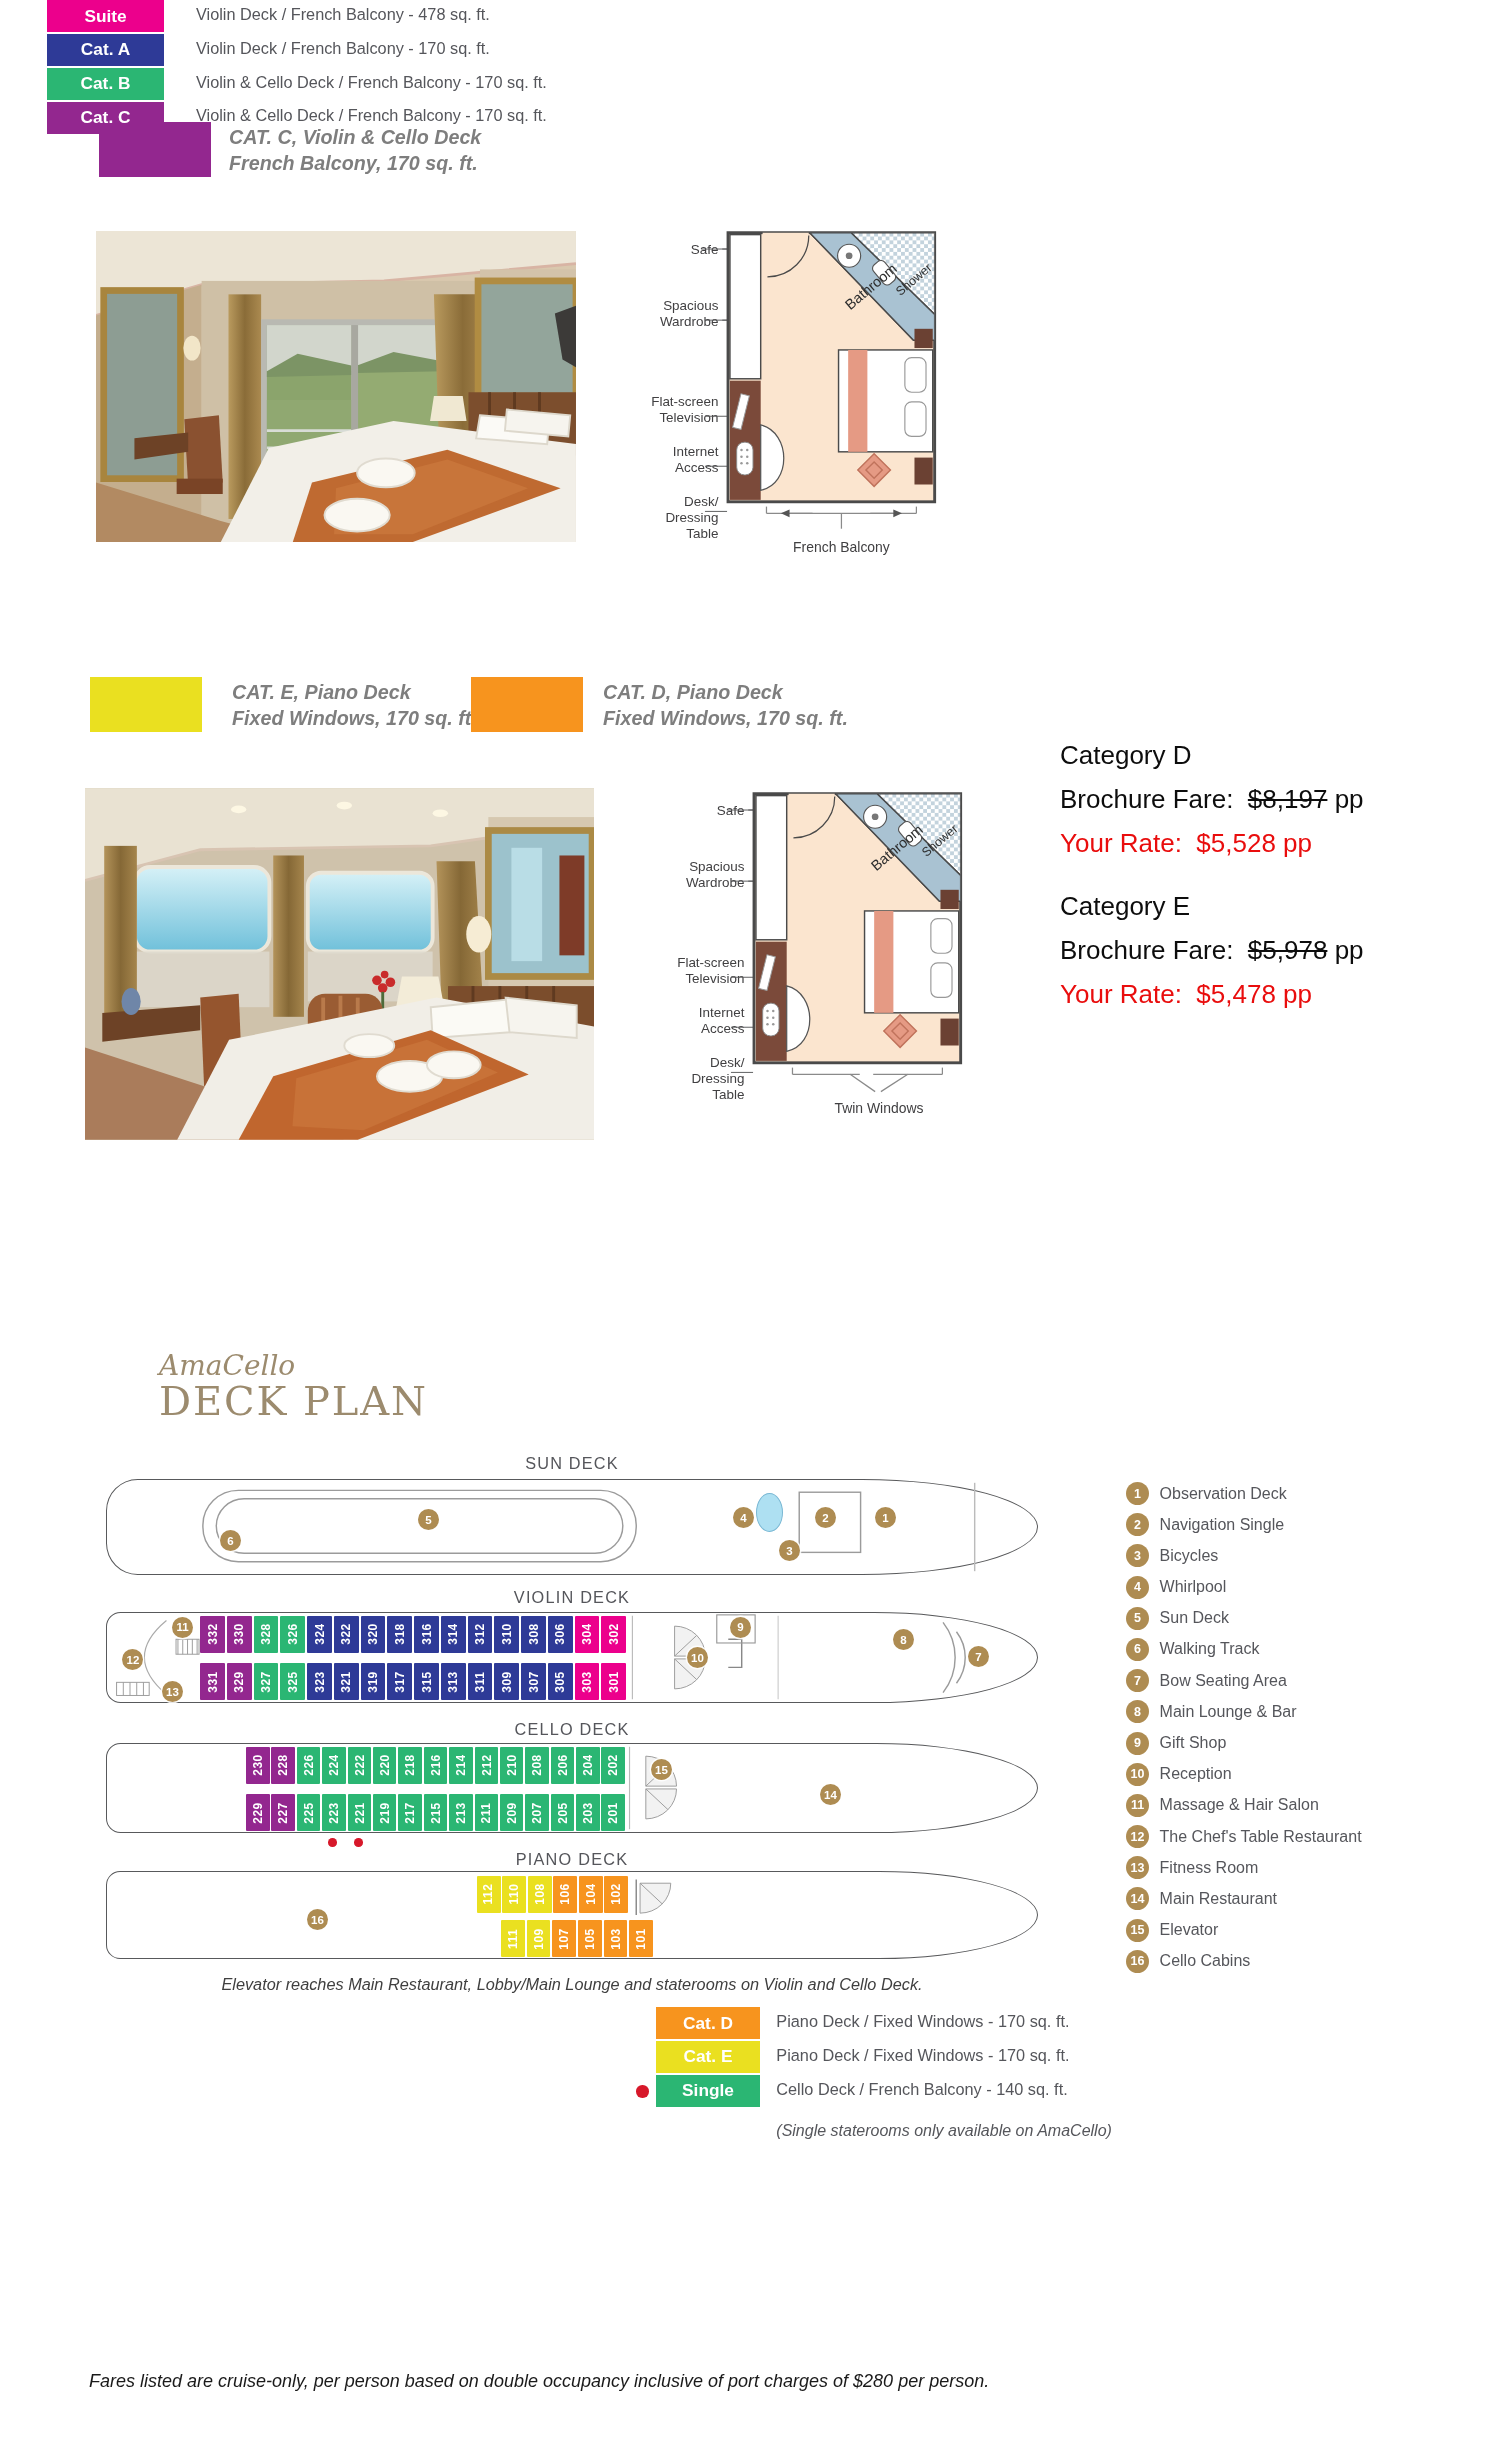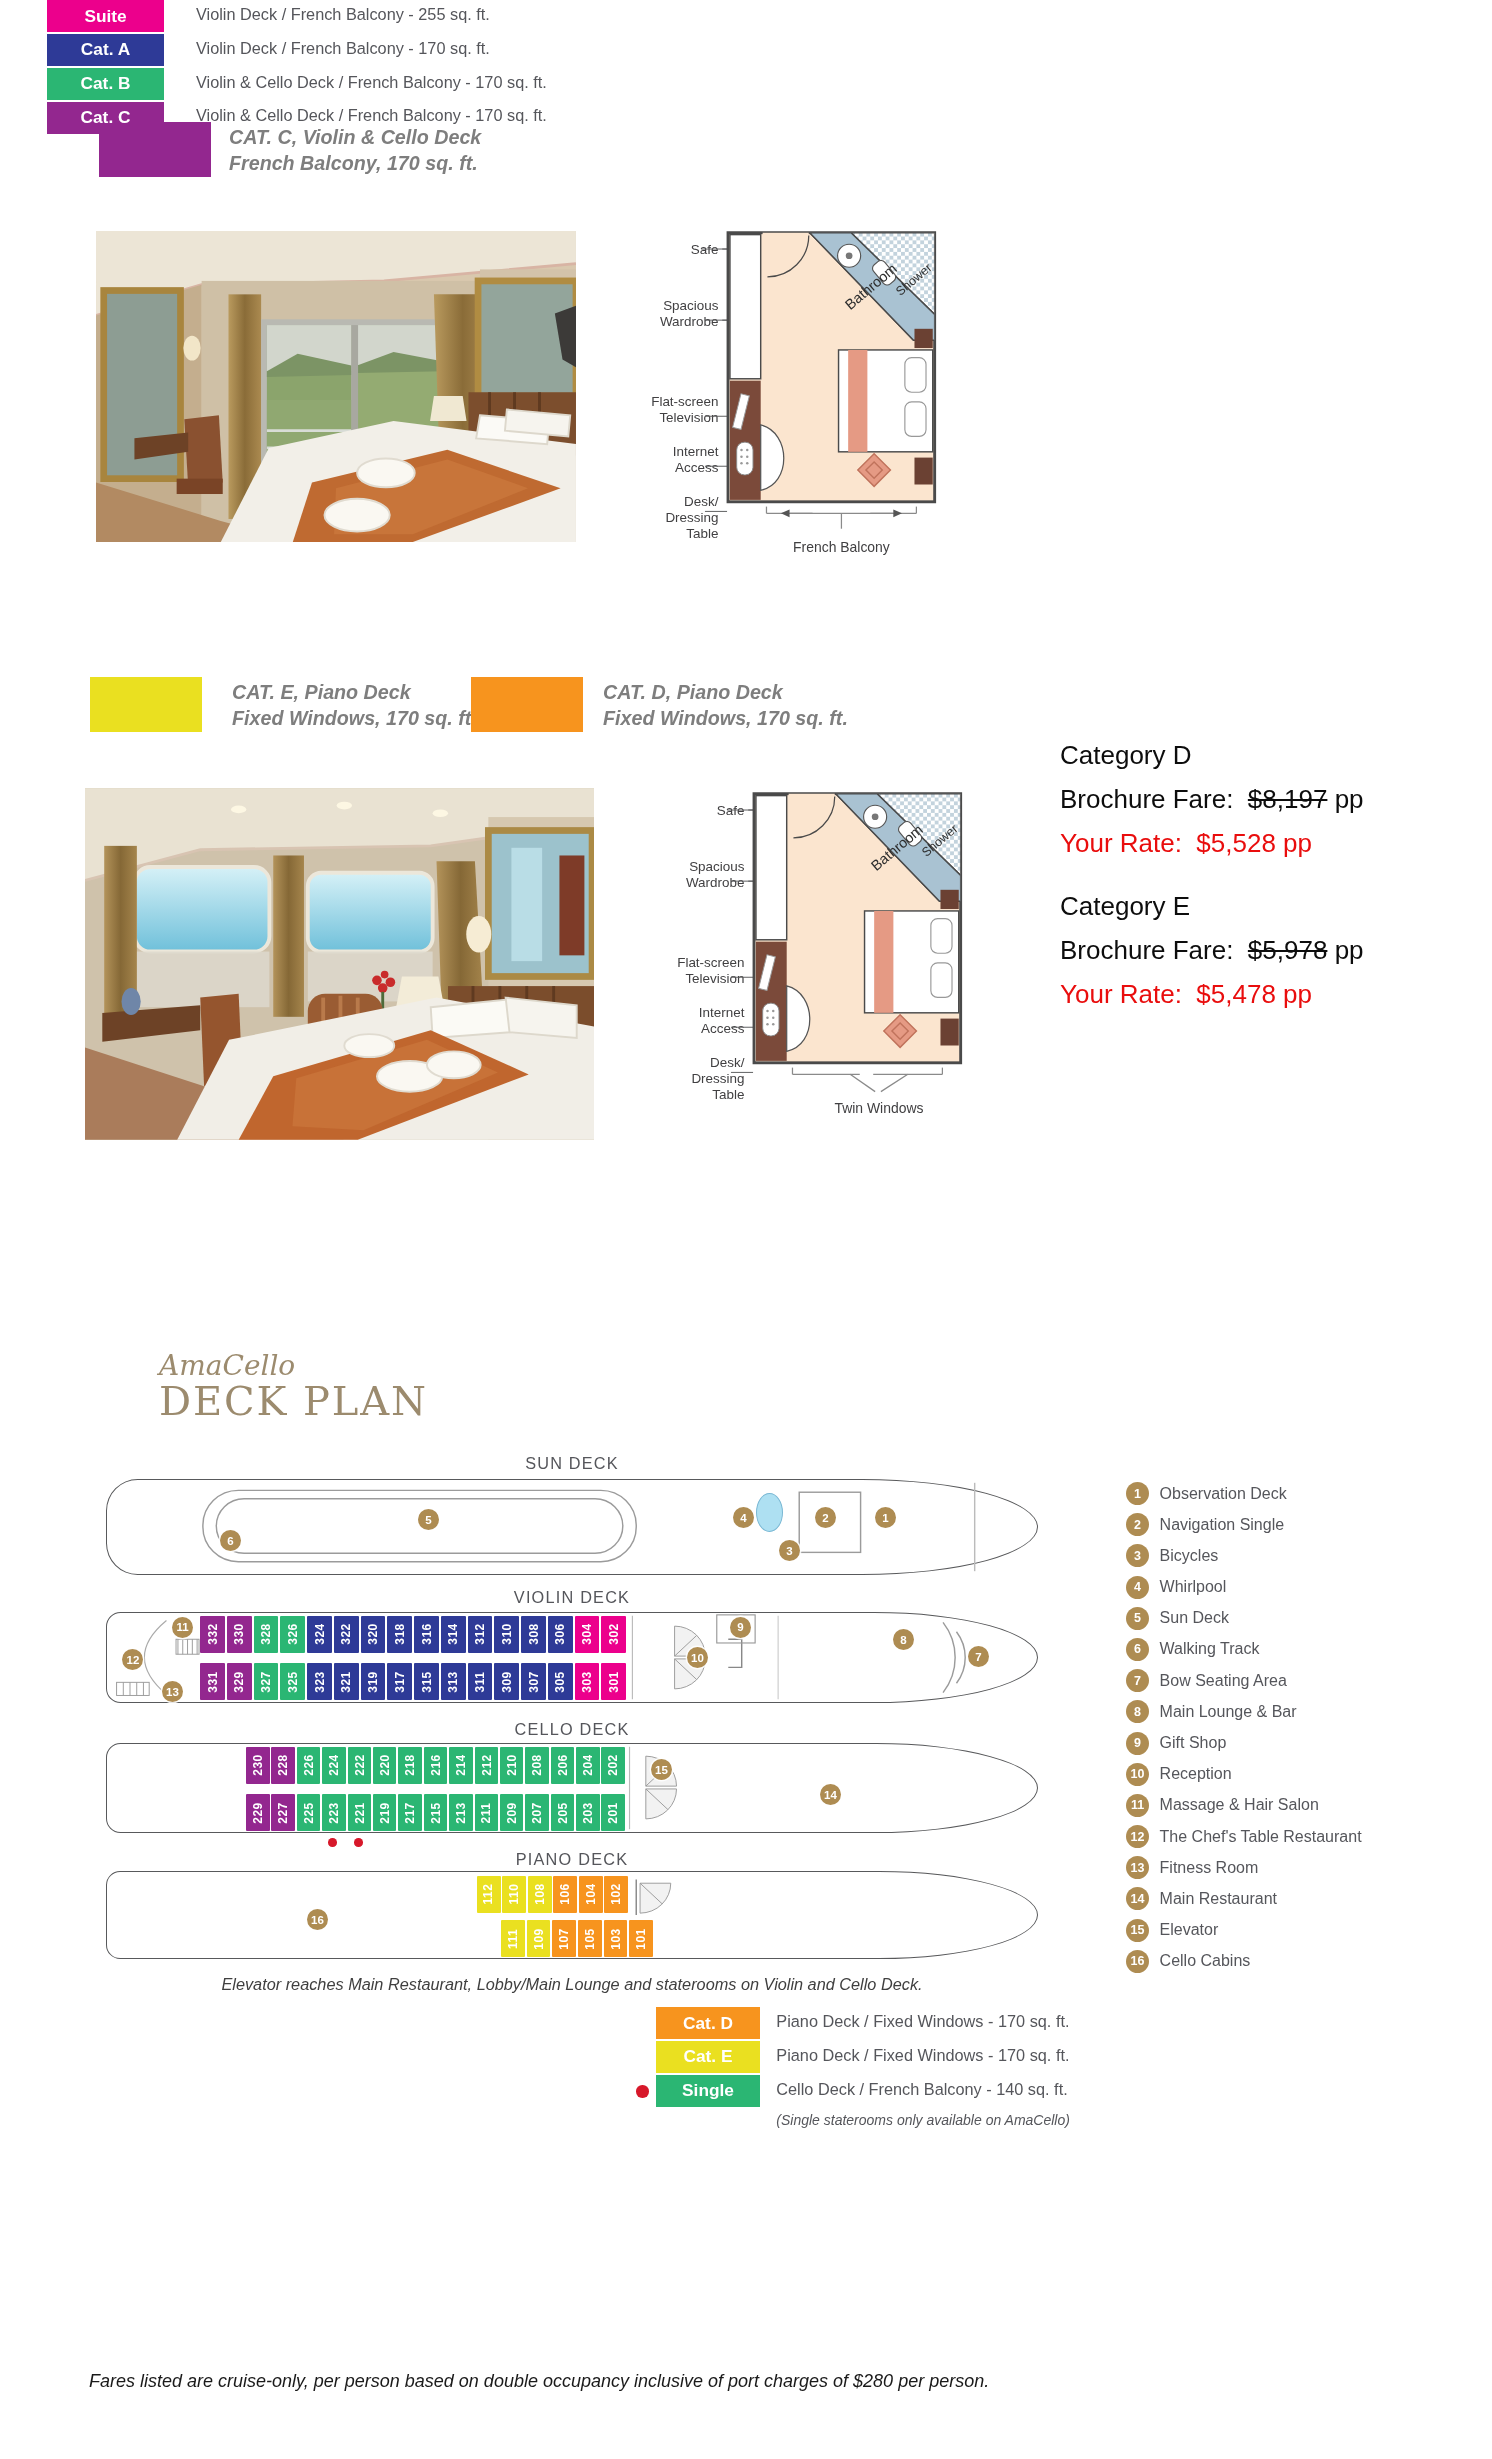--- a/index.html
+++ b/index.html
@@ -36,21 +36,21 @@
             font-size:12.5px;display:flex;align-items:center;justify-content:center;flex:0 0 23px;}
   .feat-label{font-size:16px;color:#55565b;margin-left:10.6px;white-space:nowrap;}
   .catleg{position:absolute;}
   .leg-row{display:flex;align-items:flex-start;margin-bottom:1.9px;position:relative;min-height:32px;}
   .leg-badge{width:117px;height:32px;display:flex;align-items:center;justify-content:center;
              color:#fff;font-weight:bold;font-size:17.3px;flex:0 0 auto;}
   .catleg.right .leg-badge{width:104px;}
   .leg-desccol{margin-left:32px;padding-top:4.8px;}
   .catleg.right .leg-desccol{margin-left:16.3px;}
   .leg-desc{font-size:16.3px;color:#55565b;white-space:nowrap;}
-  .leg-note{font-size:14px;font-style:italic;color:#55565b;margin-top:13px;}
+  .leg-note{font-size:16px;font-style:italic;color:#55565b;margin-top:23px;}
   .leg-dot{position:absolute;left:-20px;top:10.6px;width:12.5px;height:12.5px;border-radius:50%;background:#d7182a;}
   .single-dot{position:absolute;width:8.6px;height:8.6px;border-radius:50%;background:#d7182a;z-index:6;}
   .footer{position:absolute;left:89px;top:2371px;font-style:italic;font-size:18px;color:#1a1a1a;white-space:nowrap;}
   svg text{font-family:"Liberation Sans",sans-serif;}
 </style>
 </head>
 <body>
 
 <div class="page">
 
@@ -755,21 +755,21 @@
         <div class="feat-label">Cello Cabins</div>
       </div>
     </div>
 
   <div class="cat
 
 leg left" id="catleg-left" style="left:149px;top:2007px;margin-left:47px;">
       <div class="leg-row">
         <div class="leg-badge" style="background: rgb(236, 0, 140);">Suite</div>
         <div class="leg-desccol">
-          <div class="leg-desc">Violin Deck / French Balcony - 255 sq. ft.</div>
+          <div class="leg-desc">Violin Deck / French Balcony - 478 sq. ft.</div>
         </div>
       </div>
       <div class="leg-row">
         <div class="leg-badge" style="background: rgb(46, 58, 151);">Cat. A</div>
         <div class="leg-desccol">
           <div class="leg-desc">Violin Deck / French Balcony - 170 sq. ft.</div>
         </div>
       </div>
       <div class="leg-row">
         <div class="leg-badge" style="background: rgb(43, 182, 115);">Cat. B</div>

